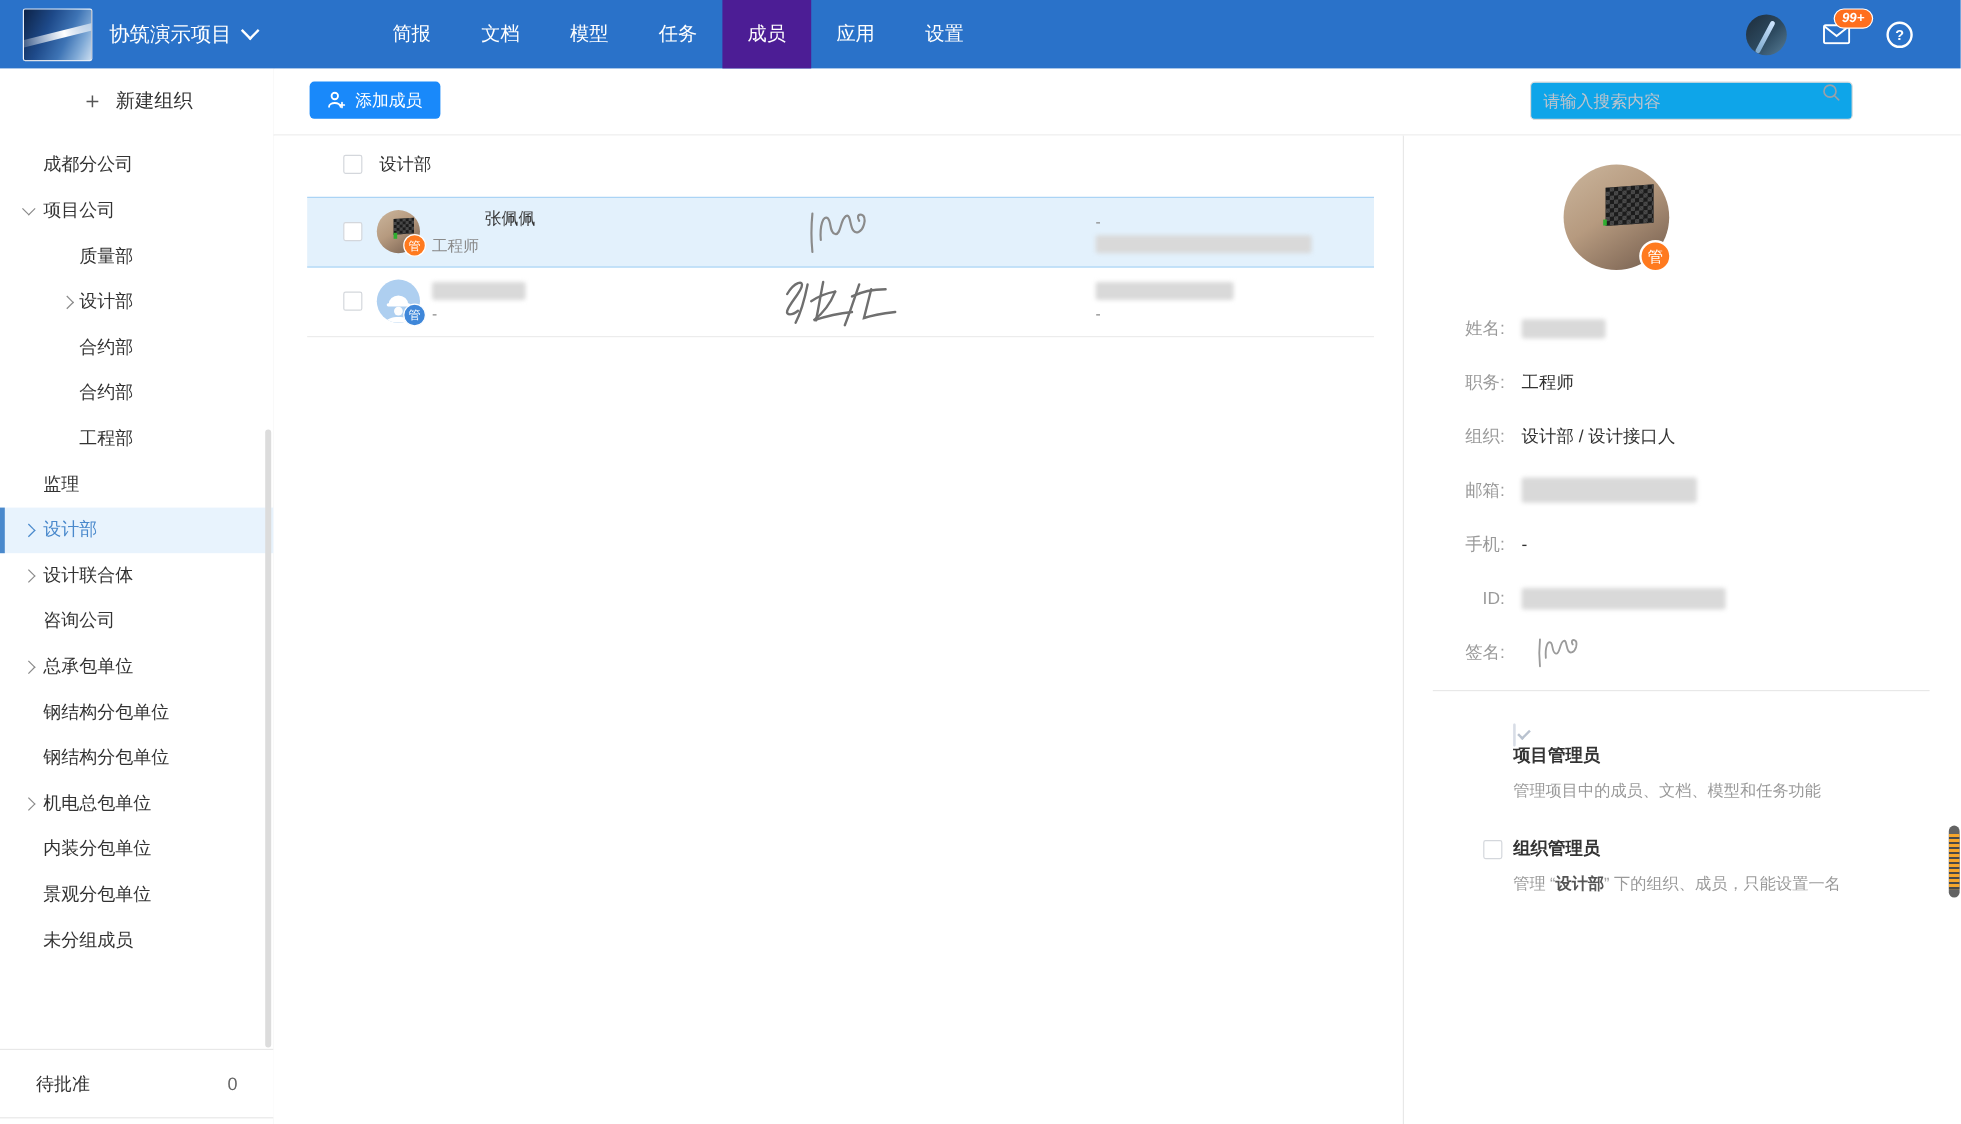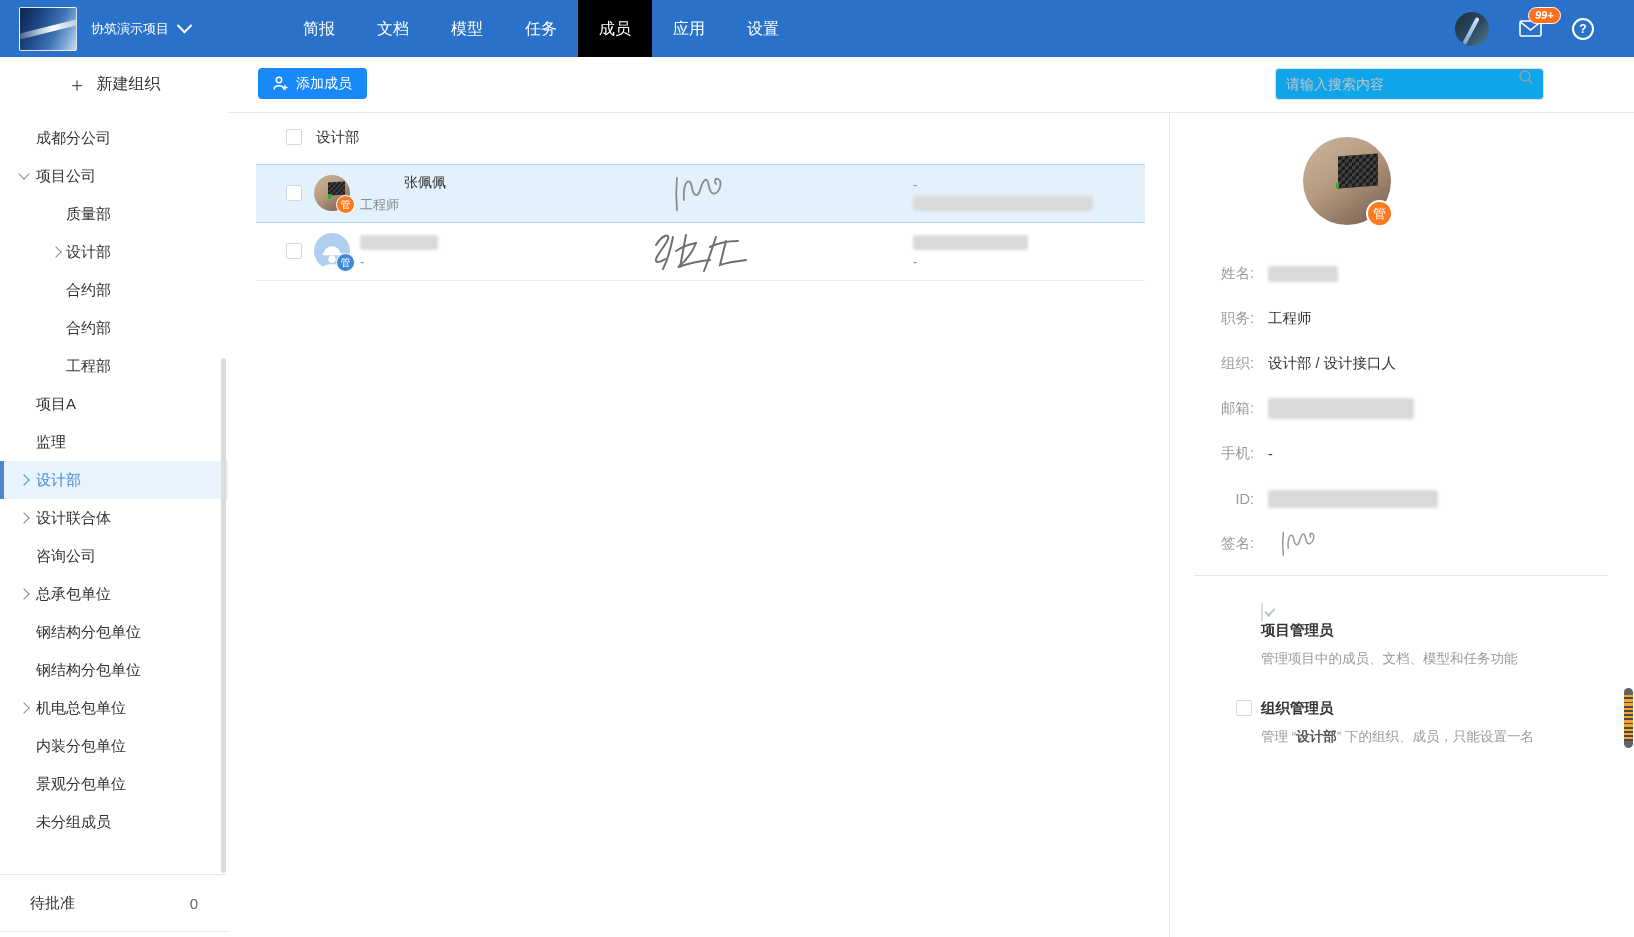--- a/index.html
+++ b/index.html
@@ -5,26 +5,26 @@
   html,body{margin:0;padding:0;}
   body{width:1634px;height:937px;overflow:hidden;position:relative;background:#fff;
        font-family:"Liberation Sans","DejaVu Sans",sans-serif;color:#333;}
   
   .header{position:absolute;top:0;left:0;right:0;height:57px;background:#2a72c9;display:flex;align-items:center;z-index:5;}
   .logo{width:56px;height:42px;margin-left:19px;border:1px solid rgba(255,255,255,.85);border-radius:2px;
         background:linear-gradient(115deg,#0d2347 0%,#1e4a8a 35%,#3e74b5 62%,#7fa9d6 82%,#c9dcef 100%);
         position:relative;overflow:hidden;flex:none;}
   .logo::after{content:"";position:absolute;left:-8px;top:18px;width:76px;height:6px;border-radius:3px;
         background:linear-gradient(90deg,rgba(255,255,255,.05),#fff 55%,rgba(255,255,255,.25));transform:rotate(-14deg);}
-  .project{color:#fff;font-size:13px;margin-left:14px;display:flex;align-items:center;gap:10px;cursor:pointer;white-space:nowrap;}
+  .project{color:#fff;font-size:17px;margin-left:14px;display:flex;align-items:center;gap:10px;cursor:pointer;white-space:nowrap;}
   .chev-down-w{width:9px;height:9px;border-right:2px solid #fff;border-bottom:2px solid #fff;
         transform:rotate(45deg) translate(-2px,-2px);display:inline-block;}
   .nav{display:flex;margin-left:92px;height:57px;}
   .nav-item{padding:0 21px;line-height:57px;color:#fff;font-size:16px;cursor:pointer;white-space:nowrap;}
-  .nav-item.active{background:#000000;}
+  .nav-item.active{background:#4c1d95;}
   .header-right{position:absolute;right:40px;top:0;height:57px;display:flex;align-items:center;gap:30px;}
   .user-avatar{width:34px;height:34px;border-radius:50%;overflow:hidden;position:relative;cursor:pointer;
         background:linear-gradient(135deg,#1d2c3a 0%,#2d4a60 55%,#577d97 100%);}
   .user-avatar::after{content:"";position:absolute;left:14px;top:4px;width:4px;height:30px;border-radius:2px;
         background:linear-gradient(180deg,#cfe6ff,#7aa7cc);transform:rotate(28deg);}
   .mail-wrap{position:relative;cursor:pointer;}
   .mail-badge{position:absolute;left:9px;top:-13px;background:#ff6f1e;color:#fff;font-size:11px;font-weight:bold;
         padding:1px 6px;border-radius:9px;border:1px solid #fff;line-height:13px;font-style:italic;}
   .help-icon{width:18px;height:18px;border:2px solid #fff;border-radius:50%;color:#fff;font-size:12px;font-weight:bold;
         display:flex;align-items:center;justify-content:center;cursor:pointer;}
@@ -149,21 +149,20 @@
     <span>新建组织</span>
   </div>
   <div class="tree">
       <div class="tree-item lvl1"><span>成都分公司</span></div>
       <div class="tree-item lvl1"><span class="tchev down"></span><span>项目公司</span></div>
       <div class="tree-item lvl2"><span>质量部</span></div>
       <div class="tree-item lvl2"><span class="tchev right"></span><span>设计部</span></div>
       <div class="tree-item lvl2"><span>合约部</span></div>
       <div class="tree-item lvl2"><span>合约部</span></div>
       <div class="tree-item lvl2"><span>工程部</span></div>
-      <div class="tree-item lvl1"><span>项目A</span></div>
       <div class="tree-item lvl1"><span>监理</span></div>
       <div class="tree-item lvl1 selected"><span class="tchev right"></span><span>设计部</span></div>
       <div class="tree-item lvl1"><span class="tchev right"></span><span>设计联合体</span></div>
       <div class="tree-item lvl1"><span>咨询公司</span></div>
       <div class="tree-item lvl1"><span class="tchev right"></span><span>总承包单位</span></div>
       <div class="tree-item lvl1"><span>钢结构分包单位</span></div>
       <div class="tree-item lvl1"><span>钢结构分包单位</span></div>
       <div class="tree-item lvl1"><span class="tchev right"></span><span>机电总包单位</span></div>
       <div class="tree-item lvl1"><span>内装分包单位</span></div>
       <div class="tree-item lvl1"><span>景观分包单位</span></div>

